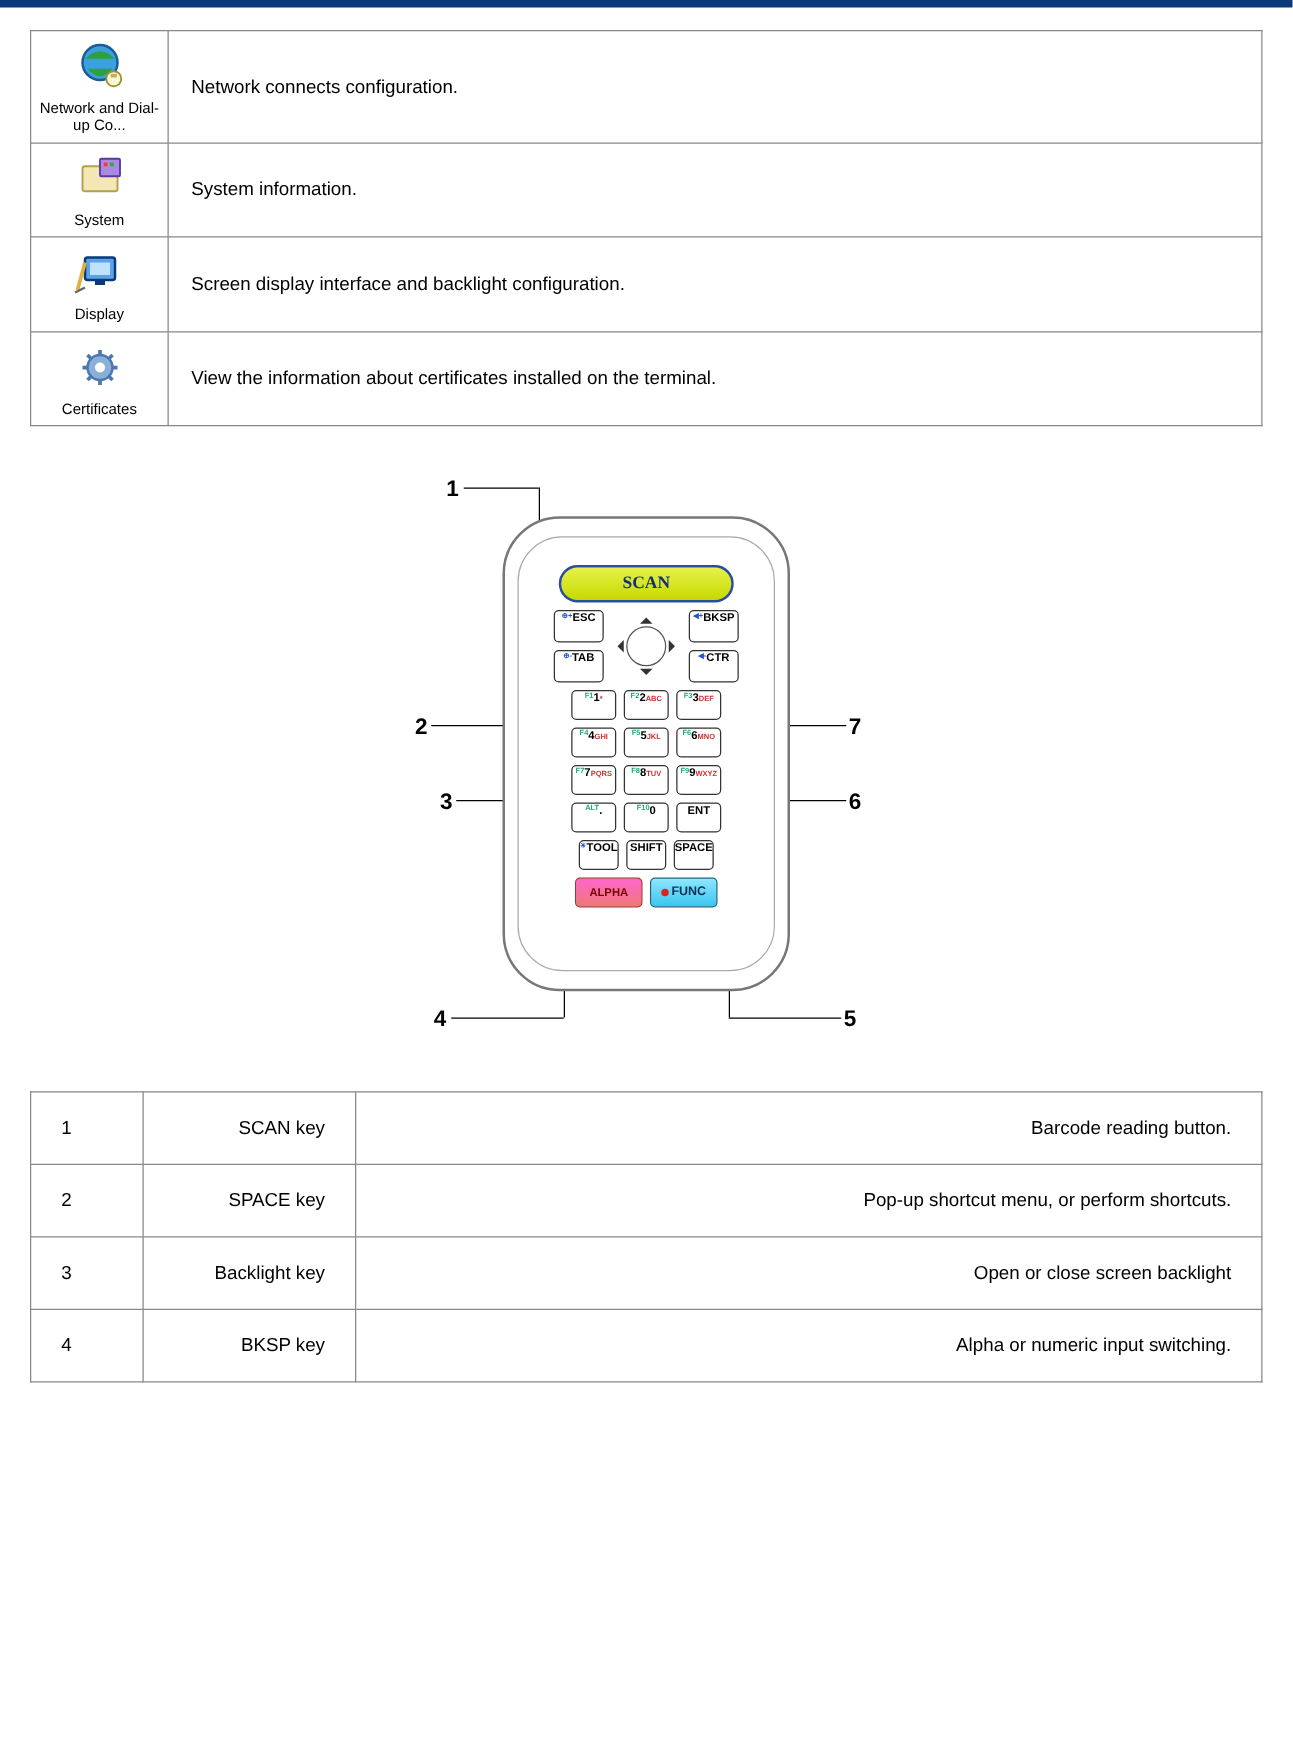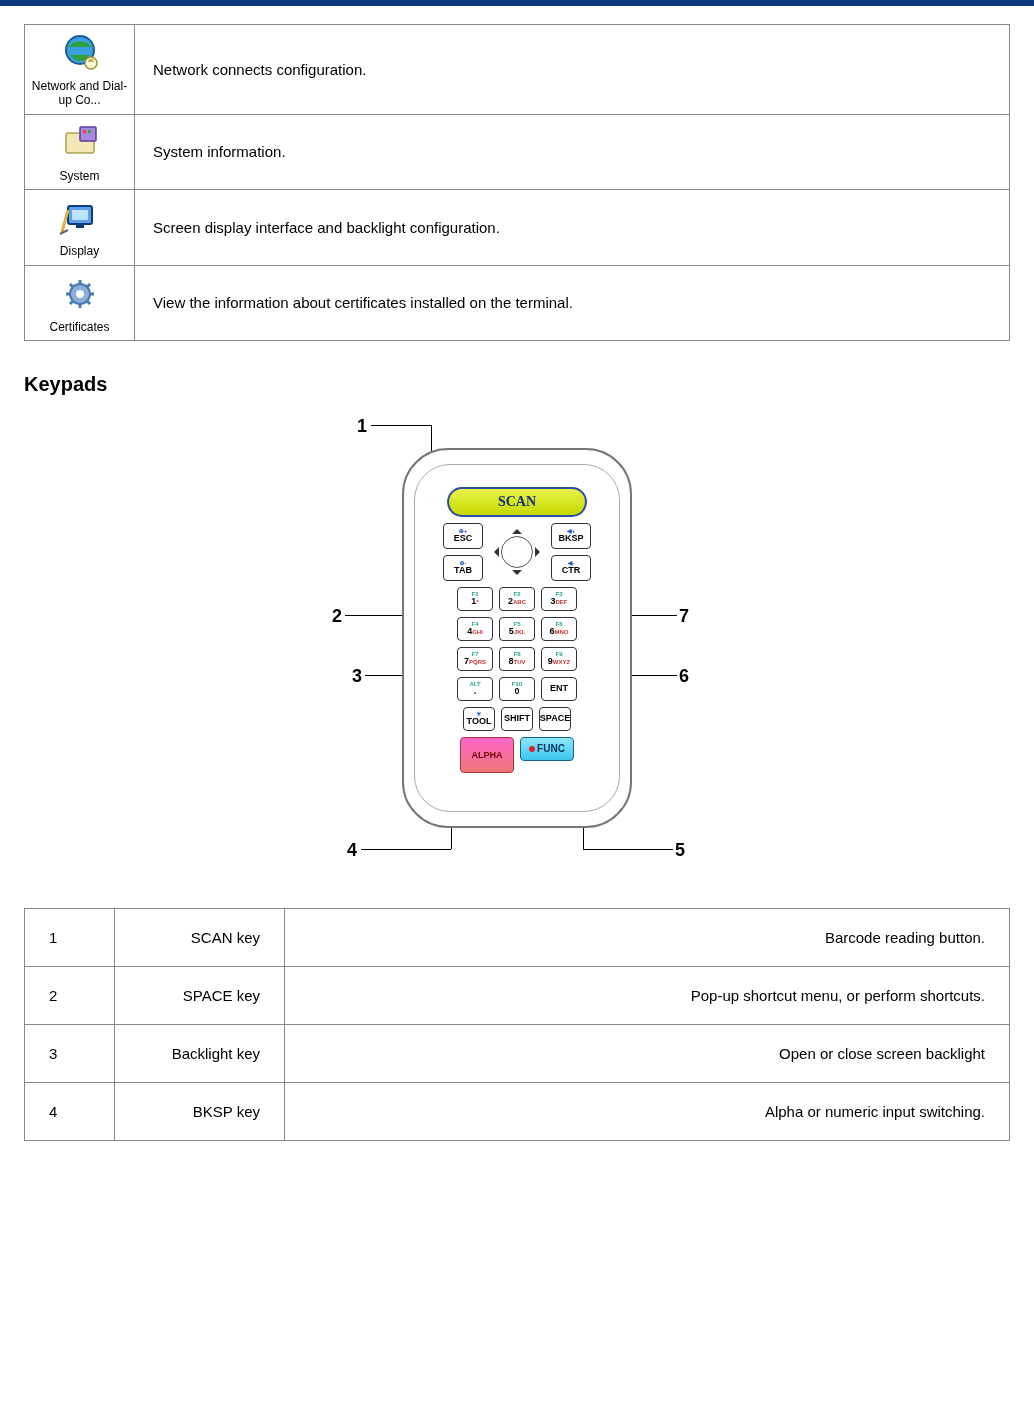--- a/index.html
+++ b/index.html
@@ -92,22 +92,22 @@
     font-weight: bold; font-size: 14px;
     color: #12307a;
   }
   .row { display: flex; gap: 6px; justify-content: center; }
   .k {
     border: 1px solid #333;
     border-radius: 4px;
     background: #fff;
     font-size: 8px;
     font-family: Arial, sans-serif;
-    display: flex; flex-direction: column;
-    align-items: center; justify-content: center;
+    display: flex; flex-direction: row;
+    align-items: flex-start; justify-content: center;
     line-height: 1;
     padding: 1px 0;
   }
   .k .sup { font-size: 6px; color: #2a7; font-weight: bold; }
   .k .sup.r { color: #c33; }
   .k .sup.b { color: #25c; }
   .k .main { font-size: 9px; font-weight: bold; }
   .kw { width: 40px; height: 26px; }
   .kn { width: 36px; height: 24px; }
   .kb { width: 32px; height: 24px; }
@@ -123,21 +123,21 @@
     position: absolute;
     width: 0; height: 0;
     border: 5px solid transparent;
   }
   .dpad .tu { left: 23px; top: 0; border-bottom-color: #333; }
   .dpad .td { left: 23px; bottom: 0; border-top-color: #333; }
   .dpad .tl { top: 23px; left: 0; border-right-color: #333; }
   .dpad .tr { top: 23px; right: 0; border-left-color: #333; }
   .mid-row { display: flex; gap: 6px; align-items: center; justify-content: center; }
   .mid-col { display: flex; flex-direction: column; gap: 6px; }
-  .alpha-key { width: 54px; height: 36px; border: 1px solid #a33; border-radius: 4px;
+  .alpha-key { width: 54px; height: 24px; border: 1px solid #a33; border-radius: 4px;
     background: linear-gradient(#f6c, #e77); font-size: 9px; font-weight: bold; color: #700;
     display: flex; align-items: center; justify-content: center; }
   .func-key { width: 54px; height: 24px; border: 1px solid #168; border-radius: 4px;
     background: linear-gradient(#8fe6ff, #3cc6ee); font-size: 10px; font-weight: bold; color: #035;
     display: flex; align-items: center; justify-content: center; }
   .red-dot::before { content:""; display:inline-block; width:6px; height:6px; border-radius:50%; background:#d22; margin-right:2px; }
 
   .callout {
     position: absolute;
     font-family: Arial, sans-serif;
@@ -268,21 +268,20 @@
               </svg>
             </span>
             <span>Certificates</span>
           </div>
         </td>
         <td>View the information about certificates installed on the terminal.</td>
       </tr>
     </tbody>
   </table>
 
-  <h3 class="section">Keypads</h3>
 
   <div class="keypad-fig">
 
     <span class="callout cl1">1</span>
     <span class="callout cl2">2</span>
     <span class="callout cl3">3</span>
     <span class="callout cl4">4</span>
     <span class="callout cl5">5</span>
     <span class="callout cl6">6</span>
     <span class="callout cl7">7</span>

